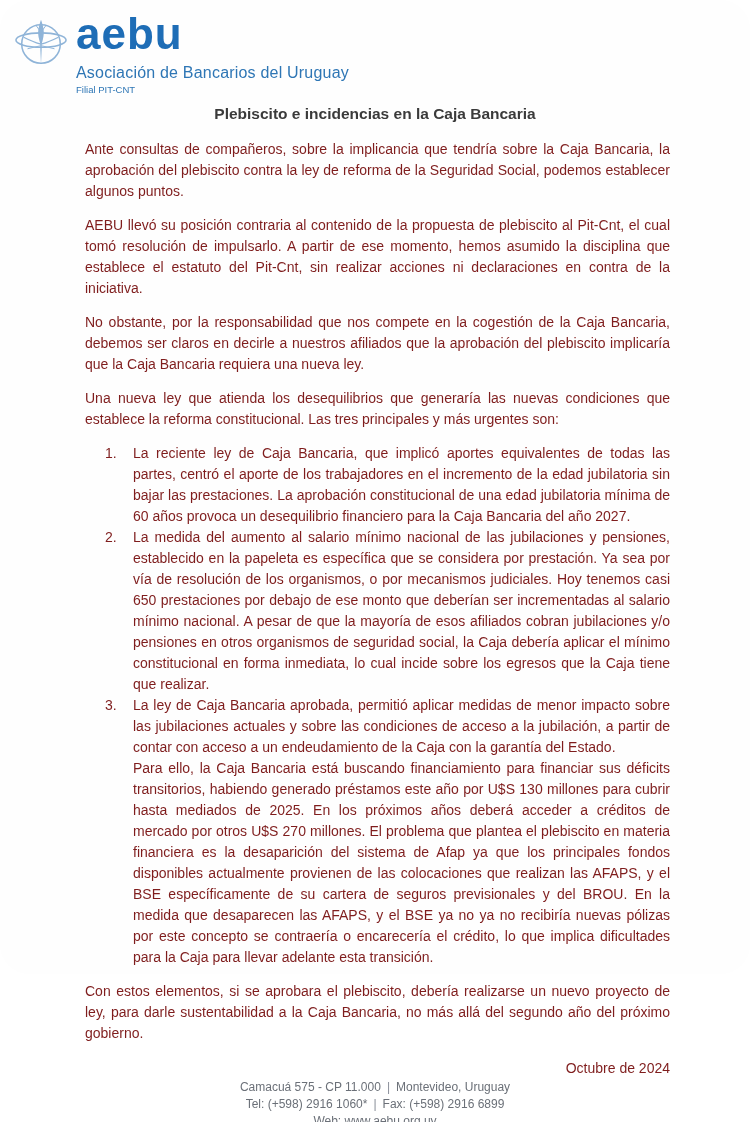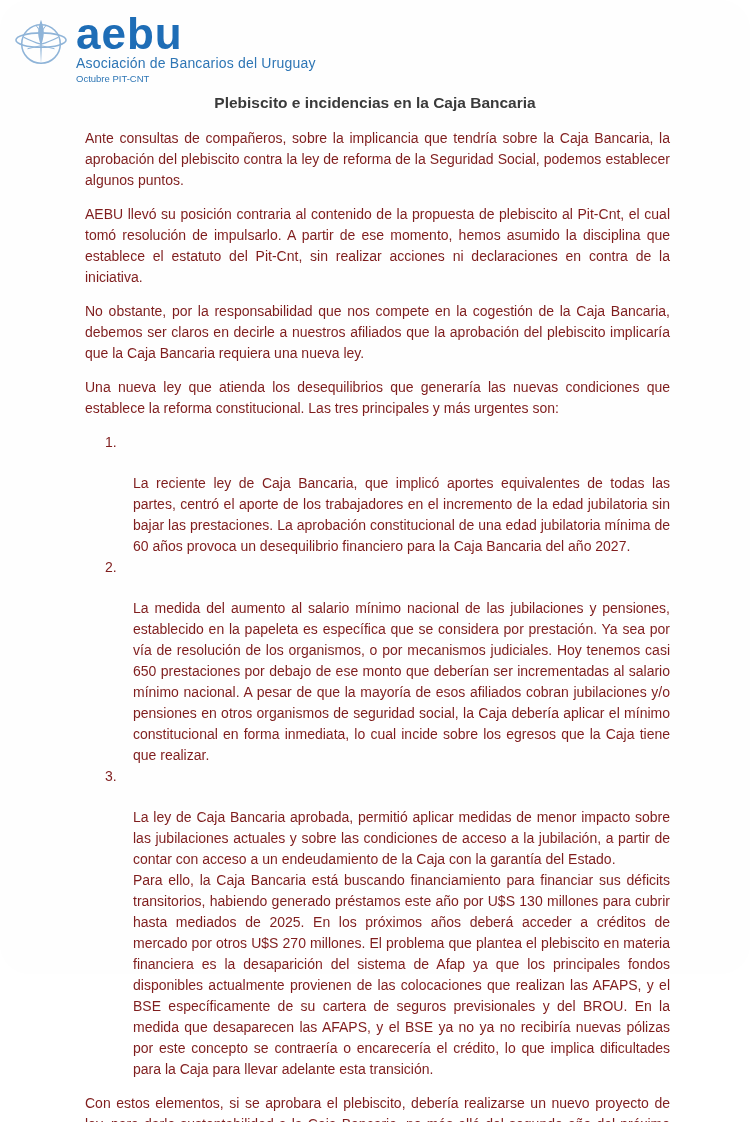--- a/index.html
+++ b/index.html
@@ -27,23 +27,23 @@
   .logo-textcol { display: flex; flex-direction: column; }
   .wordmark {
     font-size: 44px;
     font-weight: bold;
     color: #1e6db6;
     line-height: 40px;
     letter-spacing: 1px;
     margin-top: 2px;
   }
   .tagline {
-    font-size: 14px;
+    font-size: 16px;
     color: #2e76b5;
-    margin-top: 1px;
+    margin-top: 10px;
     letter-spacing: 0.2px;
   }
   .affiliation {
     font-size: 9.5px;
     color: #2e76b5;
     margin-top: 2px;
   }
   
   .doc-title {
     text-align: center;
@@ -64,21 +64,21 @@
     margin-bottom: 13px;
   }
   .olist { margin: 0 0 13px 0; }
   .list-item { display: flex; }
   .li-num {
     flex: 0 0 30px;
     padding-left: 20px;
     flex-basis: 48px;
     text-align: left;
   }
-  .li-body { flex: 1; margin-top: 41px; }
+  .li-body { flex: 1; }
   .li-para { text-align: justify; }
   .closing { text-align: justify; margin-bottom: 13px; }
   .date-line {
     text-align: right;
     margin-top: 14px;
   }
   
   .footer {
     margin-top: auto;
     text-align: center;
@@ -102,21 +102,21 @@
         <path d="M10 24 Q20 29 27 31" fill="none" stroke="#8fb4d8" stroke-width="1.3"></path>
         <path d="M46 24 Q36 29 29 31" fill="none" stroke="#8fb4d8" stroke-width="1.3"></path>
         <path d="M14 36 Q22 34 27 33" fill="none" stroke="#8fb4d8" stroke-width="1"></path>
         <path d="M42 36 Q34 34 29 33" fill="none" stroke="#8fb4d8" stroke-width="1"></path>
         <path d="M23 12 Q27 16 28 22" fill="none" stroke="#8fb4d8" stroke-width="1"></path>
         <path d="M33 12 Q29 16 28 22" fill="none" stroke="#8fb4d8" stroke-width="1"></path>
       </svg>
       <div class="logo-textcol">
         <div class="wordmark">aebu</div>
         <div class="tagline">Asociación de Bancarios del Uruguay</div>
-        <div class="affiliation">Octubre PIT-CNT</div>
+        <div class="affiliation">Filial PIT-CNT</div>
       </div>
     </div>
   </div>
 
   <div class="doc-title">Plebiscito e incidencias en la Caja Bancaria</div>
 
   <div class="content">
     <p class="para">Ante consultas de compañeros, sobre la implicancia que tendría sobre la Caja Bancaria, la aprobación del plebiscito contra la ley de reforma de la Seguridad Social, podemos establecer algunos puntos.</p>
     <p class="para">AEBU llevó su posición contraria al contenido de la propuesta de plebiscito al Pit-Cnt, el cual tomó resolución de impulsarlo. A partir de ese momento, hemos asumido la disciplina que establece el estatuto del Pit-Cnt, sin realizar acciones ni declaraciones en contra de la iniciativa.</p>
     <p class="para">No obstante, por la responsabilidad que nos compete en la cogestión de la Caja Bancaria, debemos ser claros en decirle a nuestros afiliados que la aprobación del plebiscito implicaría que la Caja Bancaria requiera una nueva ley.</p>

